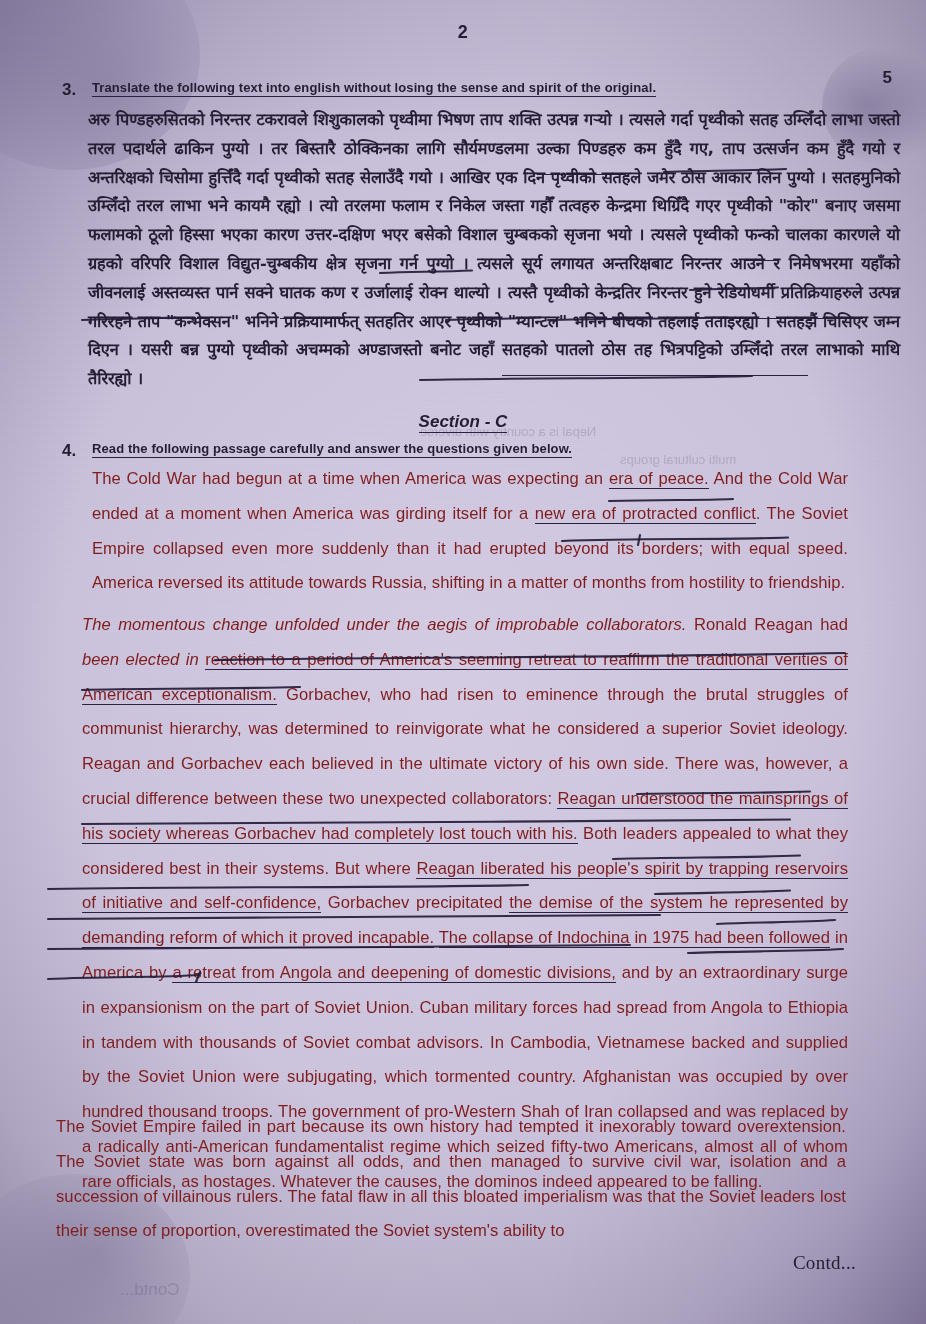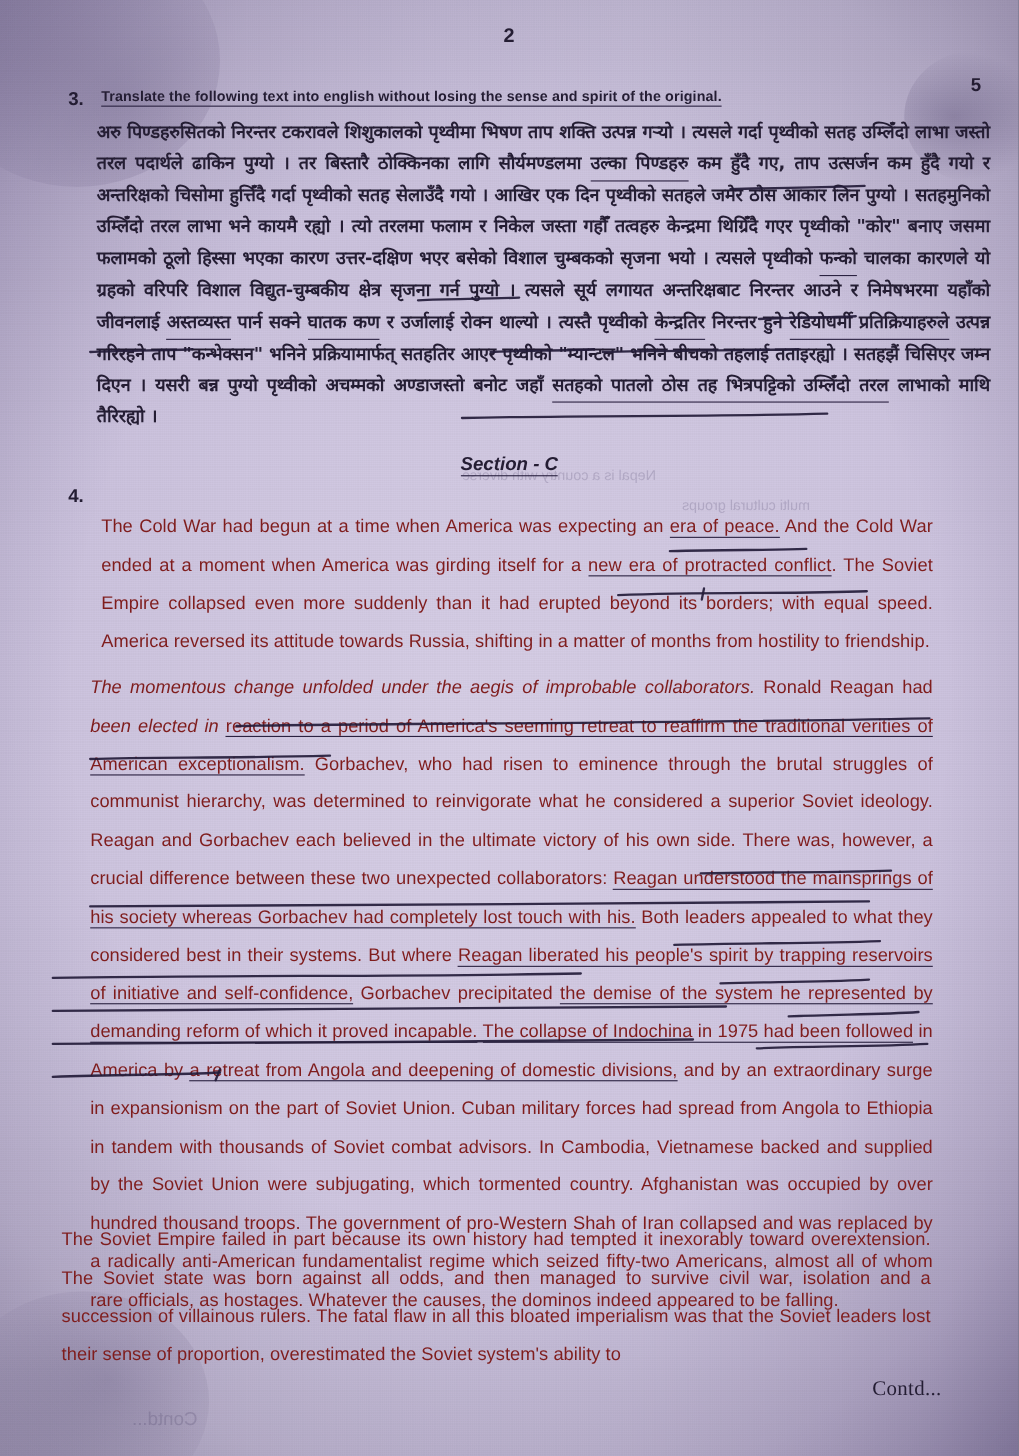--- a/index.html
+++ b/index.html
@@ -112,21 +112,21 @@
     top: 106px;
     width: 812px;
     font-family: "DejaVu Sans", sans-serif;
     font-size: 16.3px;
     line-height: 28.8px;
     font-weight: 600;
     letter-spacing: -0.1px;
     text-align: justify;
     text-justify: inter-word;
   }
-  #nepali-block .u { border-bottom: 1.7px solid #2a2140; padding-bottom: 6px; }
+  #nepali-block .u { border-bottom: 1.7px solid #2a2140; padding-bottom: 16px; }
 
   
   #section-c {
     position: absolute;
     left: 0; right: 0;
     top: 412px;
     text-align: center;
     font-size: 17px;
     font-weight: 700;
   }
@@ -197,20 +197,21 @@
     <div class="marks">5</div>
 
     <div class="qnum q3num">3.</div>
     <div class="q-stem q3stem">Translate the following text into english without losing the sense and spirit of the original.</div>
 
     <div id="nepali-block"><span>अरु पिण्डहरुसितको निरन्तर टकरावले शिशुकालको पृथ्वीमा भिषण ताप शक्ति उत्पन्न गर्‍यो । त्यसले गर्दा पृथ्वीको सतह उम्लिँदो लाभा जस्तो तरल पदार्थले ढाकिन पुग्यो । तर बिस्तारै ठोक्किनका लागि सौर्यमण्डलमा </span><span class="u u1">उल्का पिण्डहरु</span><span> कम हुँदै गए, ताप उत्सर्जन कम हुँदै गयो र अन्तरिक्षको चिसोमा हुत्तिँदै गर्दा पृथ्वीको सतह सेलाउँदै गयो । आखिर एक दिन पृथ्वीको सतहले जमेर ठोस आकार लिन पुग्यो । सतहमुनिको उम्लिँदो तरल लाभा भने कायमै रह्यो । त्यो तरलमा फलाम र निकेल जस्ता गहौँ तत्वहरु केन्द्रमा थिग्रिँदै गएर पृथ्वीको "कोर" बनाए जसमा फलामको ठूलो हिस्सा भएका कारण उत्तर-दक्षिण भएर बसेको विशाल चुम्बकको सृजना भयो । त्यसले पृथ्वीको </span><span class="u u1">फन्को</span><span> चालका कारणले यो ग्रहको वरिपरि विशाल विद्युत-चुम्बकीय क्षेत्र सृजना गर्न पुग्यो । त्यसले सूर्य लगायत अन्तरिक्षबाट निरन्तर आउने र निमेषभरमा यहाँको जीवनलाई </span><span class="u u1">अस्तव्यस्त</span><span> पार्न सक्ने </span><span class="u u1">घातक कण</span><span> र उर्जालाई रोक्न थाल्यो । त्यस्तै पृथ्वीको </span><span class="u u1">केन्द्रतिर</span><span> निरन्तर हुने </span><span class="u u1">रेडियोधर्मी प्रतिक्रियाहरुले</span><span> उत्पन्न गरिरहने ताप "कन्भेक्सन" भनिने प्रक्रियामार्फत् सतहतिर आएर पृथ्वीको "म्यान्टल" भनिने बीचको तहलाई तताइरह्यो । सतहझैं चिसिएर जम्न दिएन । यसरी बन्न पुग्यो पृथ्वीको अचम्मको अण्डाजस्तो बनोट जहाँ </span><span class="u u1">सतहको पातलो ठोस तह भित्रपट्टिको उम्लिँदो तरल</span><span> लाभाको माथि तैरिरह्यो ।</span></div>
 
     <div id="section-c"><span>Section - C</span></div>
 
     <div class="qnum q4num">4.</div>
+    <div class="q-stem q4stem">Read the following passage carefully and answer the questions given below.</div>
 
     <div class="para" id="para-1"><span>The Cold War had begun at a time when America was expecting an </span><span class="u u1">era of peace.</span><span> And the Cold War ended at a moment when America was girding itself for a </span><span class="u u1">new era of protracted conflict</span><span>. The Soviet Empire collapsed even more suddenly than it had erupted beyond its borders; with equal speed. America reversed its attitude towards Russia, shifting in a matter of months from hostility to friendship.</span></div>
     <div class="para" id="para-2"><span style="font-style: italic;">The momentous change unfolded under the aegis of improbable collaborators.</span><span> Ronald Reagan had </span><span style="font-style: italic;">been elected in </span><span class="u u1">reaction to a period of America's seeming retreat to reaffirm the traditional verities of American exceptionalism.</span><span> Gorbachev, who had risen to eminence through the brutal struggles of communist hierarchy, was determined to reinvigorate what he considered a superior Soviet ideology. Reagan and Gorbachev each believed in the ultimate victory of his own side. There was, however, a crucial difference between these two unexpected collaborators: </span><span class="u u1">Reagan understood the mainsprings of his society whereas Gorbachev had completely lost touch with his.</span><span> Both leaders appealed to what they considered best in their systems. But where </span><span class="u u1">Reagan liberated his people's spirit by trapping reservoirs of initiative and self-confidence,</span><span> Gorbachev precipitated </span><span class="u u1">the demise of the system he represented by demanding reform of which it proved incapable.</span><span> </span><span class="u u1">The collapse of Indochina in 1975 had been followed</span><span> in America by </span><span class="u u1">a retreat from Angola and deepening of domestic divisions,</span><span> and by an extraordinary surge in expansionism on the part of Soviet Union. Cuban military forces had spread from Angola to Ethiopia in tandem with thousands of Soviet combat advisors. In Cambodia, Vietnamese backed and supplied by the Soviet Union were subjugating, which tormented country. Afghanistan was occupied by over hundred thousand troops. The government of pro-Western Shah of Iran collapsed and was replaced by a radically anti-American fundamentalist regime which seized fifty-two Americans, almost all of whom rare officials, as hostages. Whatever the causes, the dominos indeed appeared to be falling.</span></div>
     <div class="para" id="para-3"><span>The Soviet Empire failed in part because its own history had tempted it inexorably toward overextension. The Soviet state was born against all odds, and then managed to survive civil war, isolation and a succession of villainous rulers. The fatal flaw in all this bloated imperialism was that the Soviet leaders lost their sense of proportion, overestimated the Soviet system's ability to</span></div>
 
     <div id="contd">Contd...</div>
   </div>
 
   <svg id="pen-layer" width="926" height="1324" viewBox="0 0 926 1324">
     <path d="M609 501 C 665 499.5, 700 500.5, 733 499"></path>

